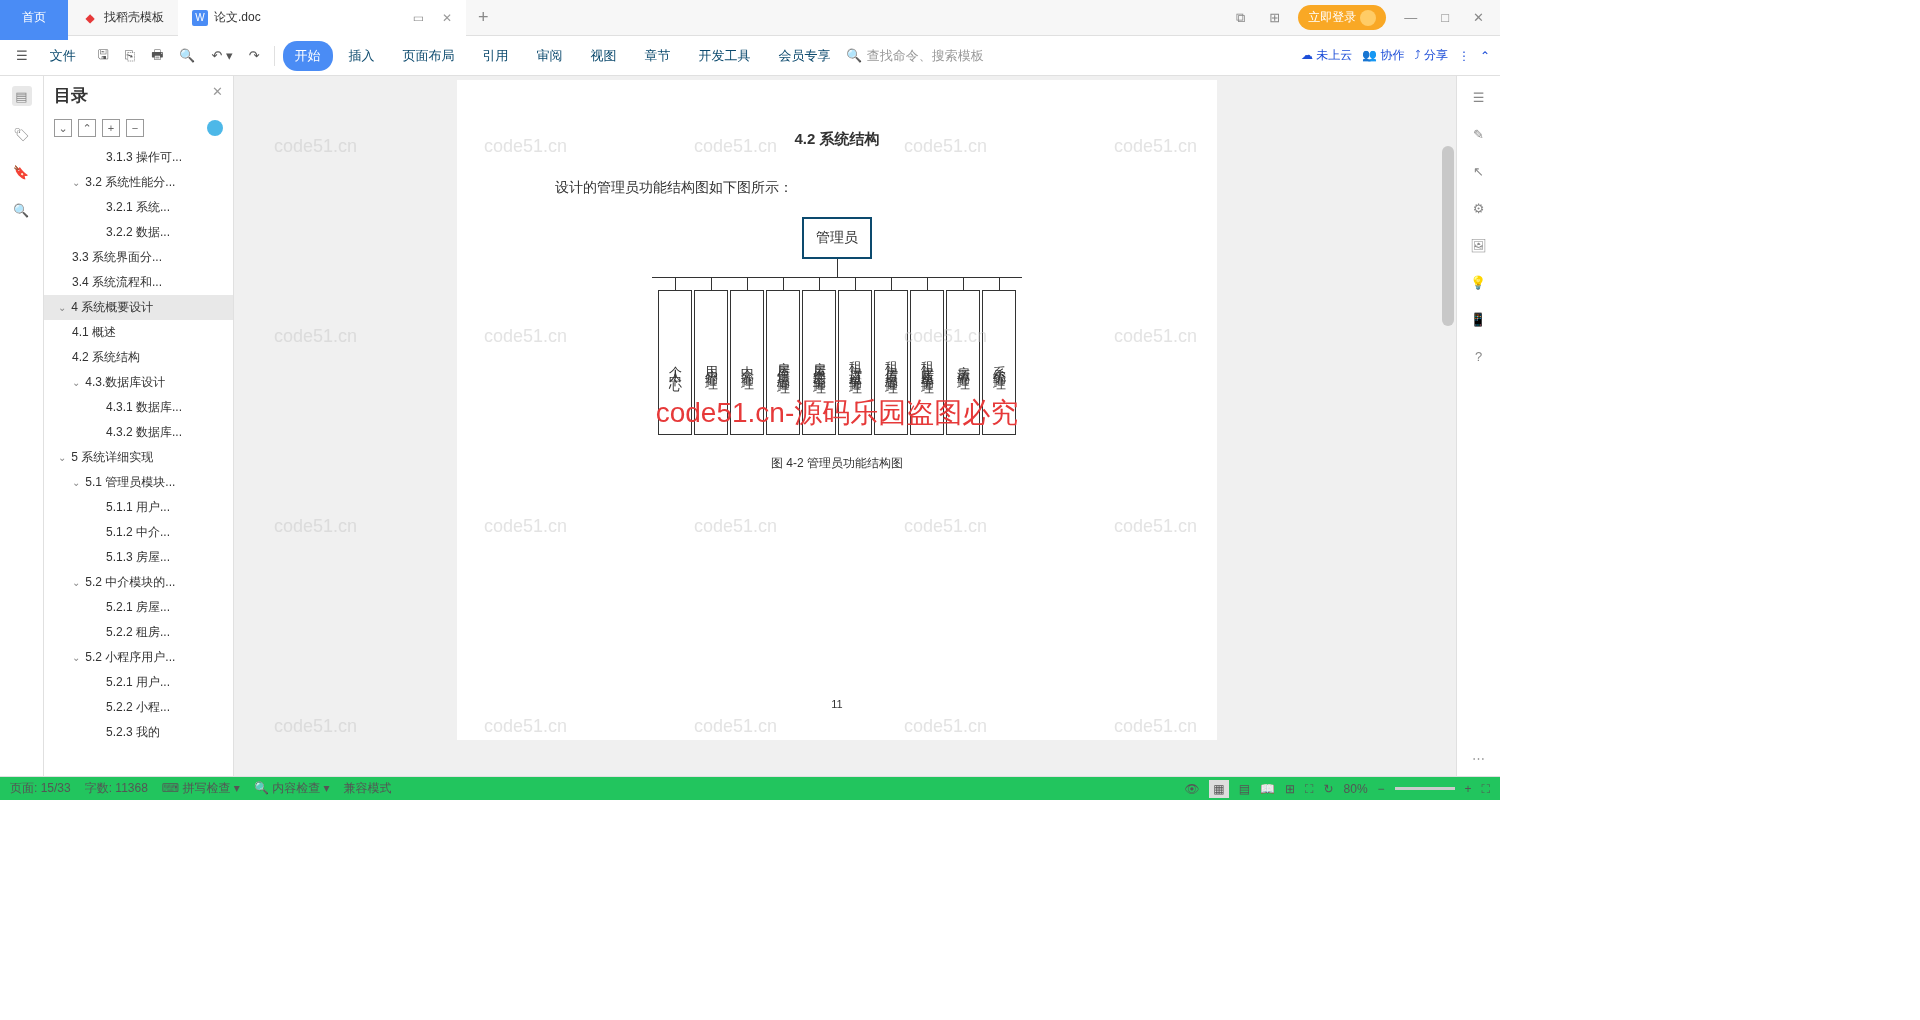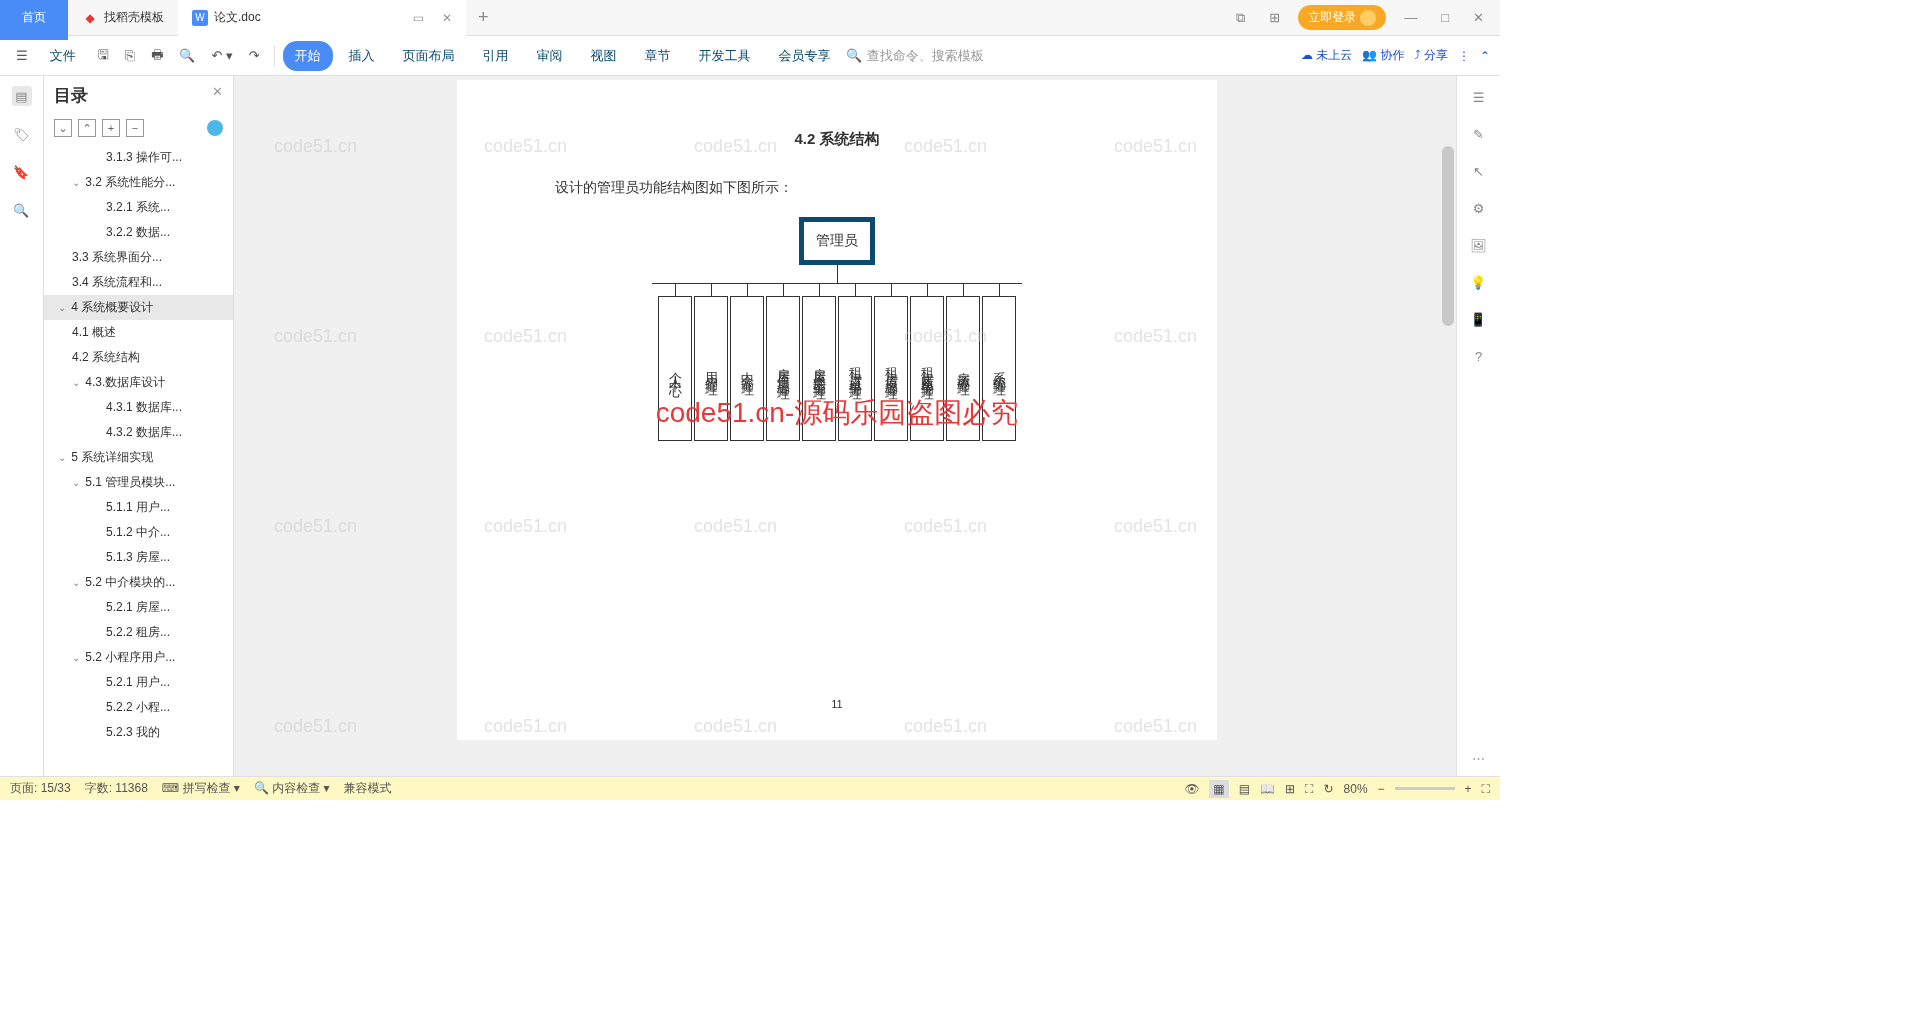--- a/index.html
+++ b/index.html
@@ -35,35 +35,35 @@
 .toc-item.lv1{padding-left:14px}
 .toc-item.lv2{padding-left:28px}
 .toc-item.lv4{padding-left:62px}
 .toc-item.sel{background:#e8e8e8}
 .chev{display:inline-block;width:10px;color:#888;font-size:10px}
 .doc-area{flex:1;background:#f0f0f0;overflow:auto;position:relative}
 .page{width:760px;min-height:660px;background:#fff;margin:4px auto;padding:40px 70px;position:relative;font-family:"SimSun",serif}
 .page h4{font-size:15px;text-align:center;margin:10px 0 30px}
 .para{font-size:14px;text-indent:2em;margin:10px 0}
 .diagram{display:flex;flex-direction:column;align-items:center;margin:20px 0}
-.admin-box{border:5px solid #0c4a6e;padding:10px 12px;font-size:14px}
+.admin-box{border:2px solid #0c4a6e;padding:10px 12px;font-size:14px}
 .tree-line{width:1px;height:18px;background:#333}
 .hline{height:1px;background:#333;width:370px;margin-top:0}
 .cols{display:flex;gap:2px;margin-top:0}
 .col-wrapper{display:flex;flex-direction:column;align-items:center}
 .vconn{width:1px;height:12px;background:#333}
 .col{border:1px solid #333;width:34px;height:145px;display:flex;align-items:center;justify-content:center;writing-mode:vertical-rl;font-size:13px;letter-spacing:4px;padding:8px 0}
 .fig-caption{text-align:center;font-size:12px;margin-top:10px}
 .watermark{position:absolute;color:#e63939;font-size:28px;font-weight:400;left:50%;transform:translateX(-50%);white-space:nowrap;font-family:Arial,sans-serif}
 .wm-light{position:absolute;color:rgba(200,200,200,0.5);font-size:18px;pointer-events:none}
 .pagenum{position:absolute;bottom:30px;left:50%;transform:translateX(-50%);font-size:11px}
 .rightrail{width:44px;background:#fff;border-left:1px solid #e0e0e0;display:flex;flex-direction:column;align-items:center;padding-top:14px;gap:22px;color:#888}
 .scrollbar{width:16px;background:#f0f0f0;position:relative}
 .scroll-thumb{position:absolute;left:2px;right:2px;top:70px;height:180px;background:#c8c8c8;border-radius:6px}
-.statusbar{height:24px;background:#fef9c3;border-top:1px solid #e0e0e0;display:flex;align-items:center;padding:0 10px;font-size:12px;color:#555;gap:14px}
+.statusbar{height:24px;background:#22c55e;border-top:1px solid #e0e0e0;display:flex;align-items:center;padding:0 10px;font-size:12px;color:#555;gap:14px}
 .statusbar .right{margin-left:auto;display:flex;align-items:center;gap:10px}
 </style>
 </head>
 <body>
 
 <div class="titlebar">
   <div class="tab home">首页</div>
   <div class="tab">
       <span class="ico" style="color:#e63939">◆</span>
       <span>找稻壳模板</span>
@@ -212,20 +212,21 @@
             <div class="col-wrapper">
               <div class="vconn"></div>
               <div class="col">房源管理</div>
             </div>
             <div class="col-wrapper">
               <div class="vconn"></div>
               <div class="col">系统管理</div>
             </div>
           </div>
       </div>
+      <div class="fig-caption">图 4-2 管理员功能结构图</div>
       <div class="watermark" style="top:314px">code51.cn-源码乐园盗图必究</div>
       <div class="pagenum">11</div>
     </div>
   <div class="wm-light" style="left: 40px; top: 60px;">code51.cn</div>
       <div class="wm-light" style="left: 250px; top: 60px;">code51.cn</div>
       <div class="wm-light" style="left: 460px; top: 60px;">code51.cn</div>
       <div class="wm-light" style="left: 670px; top: 60px;">code51.cn</div>
       <div class="wm-light" style="left: 880px; top: 60px;">code51.cn</div>
       <div class="wm-light" style="left: 40px; top: 250px;">code51.cn</div>
       <div class="wm-light" style="left: 250px; top: 250px;">code51.cn</div>

